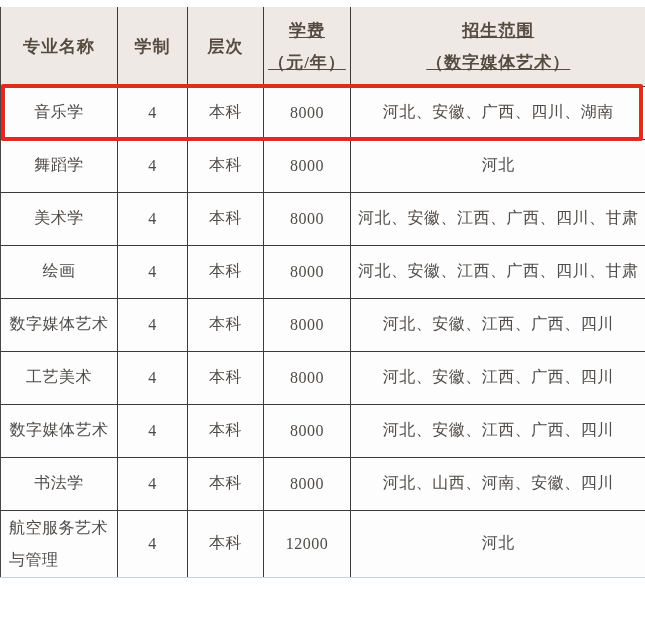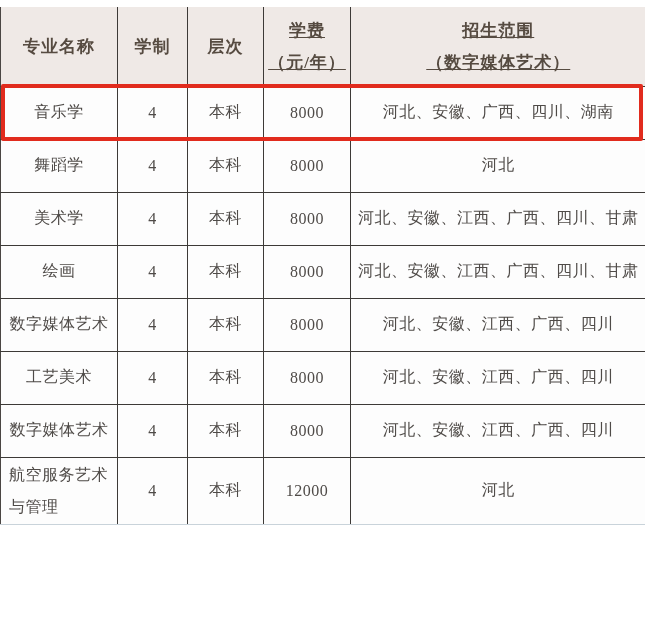--- a/index.html
+++ b/index.html
@@ -141,20 +141,27 @@
         <td class="num">8000</td>
         <td>河北、安徽、江西、广西、四川</td>
       </tr>
       <tr>
         <td>数字媒体艺术</td>
         <td class="num">4</td>
         <td>本科</td>
         <td class="num">8000</td>
         <td>河北、安徽、江西、广西、四川</td>
       </tr>
+      <tr>
+        <td>书法学</td>
+        <td class="num">4</td>
+        <td>本科</td>
+        <td class="num">8000</td>
+        <td>河北、山西、河南、安徽、四川</td>
+      </tr>
       <tr class="tall">
         <td class="major-left">航空服务艺术与管理</td>
         <td class="num">4</td>
         <td>本科</td>
         <td class="num">12000</td>
         <td>河北</td>
       </tr>
     </tbody>
   </table>
 

